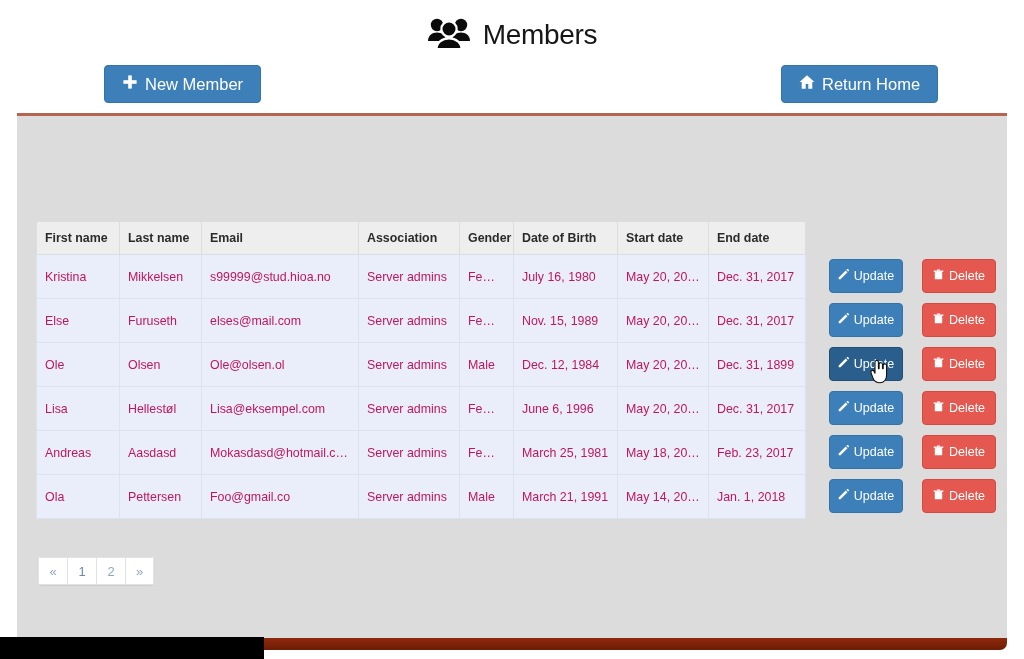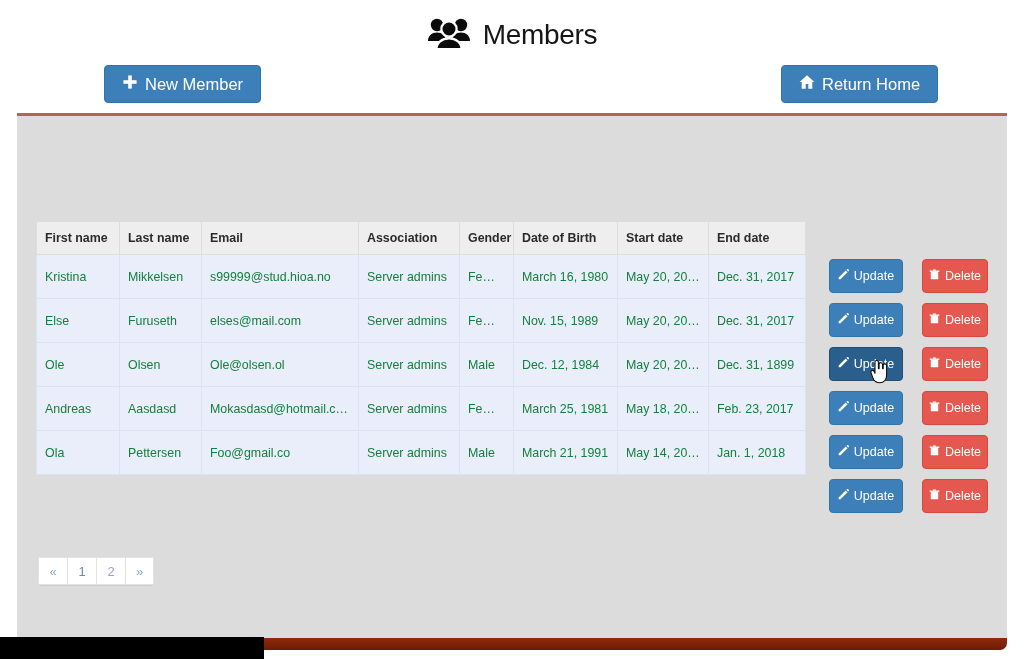--- a/index.html
+++ b/index.html
@@ -131,21 +131,21 @@
     font-weight: bold;
     color: #2b2b2b;
     text-align: left;
     padding: 9px 8px 9px 8px;
     height: 33px;
   }
   table.members td {
     background: #e9eefa;
     border: 1px solid #dce3f0;
     font-size: 12.4px;
-    color: #15803d;
+    color: #be185d;
     padding: 0 8px;
     height: 44px;
     vertical-align: middle;
     overflow: hidden;
     text-overflow: ellipsis;
     white-space: nowrap;
   }
   col.c-first { width: 83px; }
   col.c-last  { width: 82px; }
   col.c-email { width: 157px; }
@@ -169,21 +169,21 @@
     gap: 19px;
     position: relative;
   }
   .btn-sm {
     height: 26px;
     padding: 16px 11px;
     font-size: 12.5px;
     gap: 5px;
   }
   .btn-update { width: 74px; }
-  .btn-delete { width: 66px; }
+  .btn-delete { width: 74px; }
 
   .cursor-pointer {
     position: absolute;
     left: 40px;
     top: 18px;
     width: 20px;
     height: 24px;
     pointer-events: none;
   }
 
@@ -315,21 +315,21 @@
             <th>End date</th>
           </tr>
         </thead>
         <tbody>
           <tr>
             <td>Kristina</td>
             <td>Mikkelsen</td>
             <td>s99999@stud.hioa.no</td>
             <td>Server admins</td>
             <td>Female</td>
-            <td>March 16, 1980</td>
+            <td>July 16, 1980</td>
             <td>May 20, 2017</td>
             <td>Dec. 31, 2017</td>
           </tr>
           <tr>
             <td>Else</td>
             <td>Furuseth</td>
             <td>elses@mail.com</td>
             <td>Server admins</td>
             <td>Female</td>
             <td>Nov. 15, 1989</td>
@@ -340,20 +340,30 @@
             <td>Ole</td>
             <td>Olsen</td>
             <td>Ole@olsen.ol</td>
             <td>Server admins</td>
             <td>Male</td>
             <td>Dec. 12, 1984</td>
             <td>May 20, 2017</td>
             <td>Dec. 31, 1899</td>
           </tr>
           <tr>
+            <td>Lisa</td>
+            <td>Hellestøl</td>
+            <td>Lisa@eksempel.com</td>
+            <td>Server admins</td>
+            <td>Female</td>
+            <td>June 6, 1996</td>
+            <td>May 20, 2017</td>
+            <td>Dec. 31, 2017</td>
+          </tr>
+          <tr>
             <td>Andreas</td>
             <td>Aasdasd</td>
             <td>Mokasdasd@hotmail.com</td>
             <td>Server admins</td>
             <td>Female</td>
             <td>March 25, 1981</td>
             <td>May 18, 2017</td>
             <td>Feb. 23, 2017</td>
           </tr>
           <tr>

